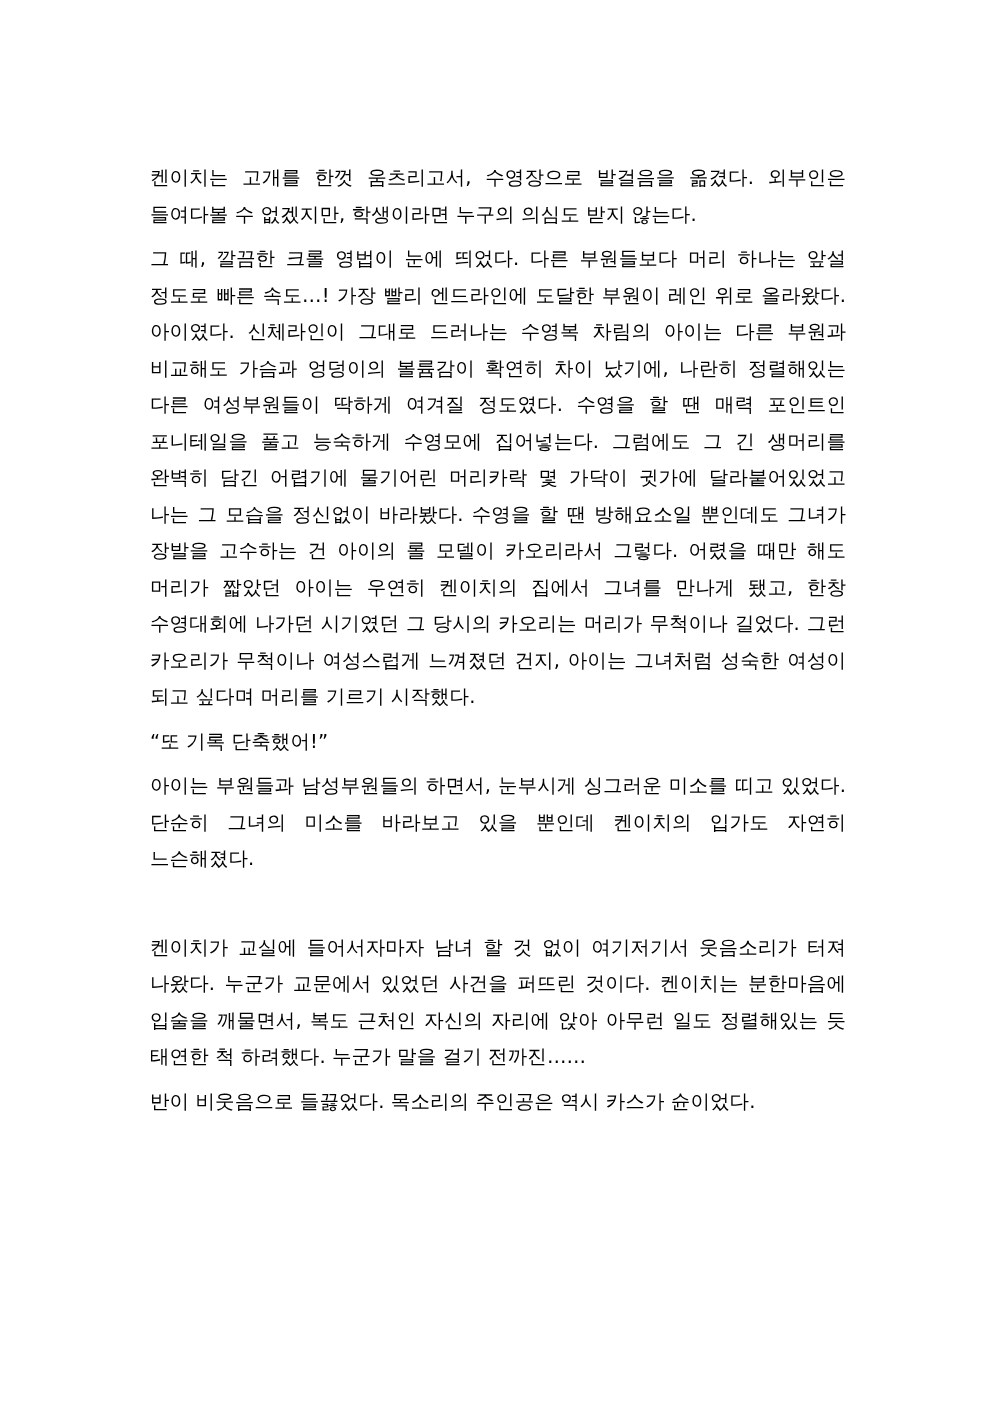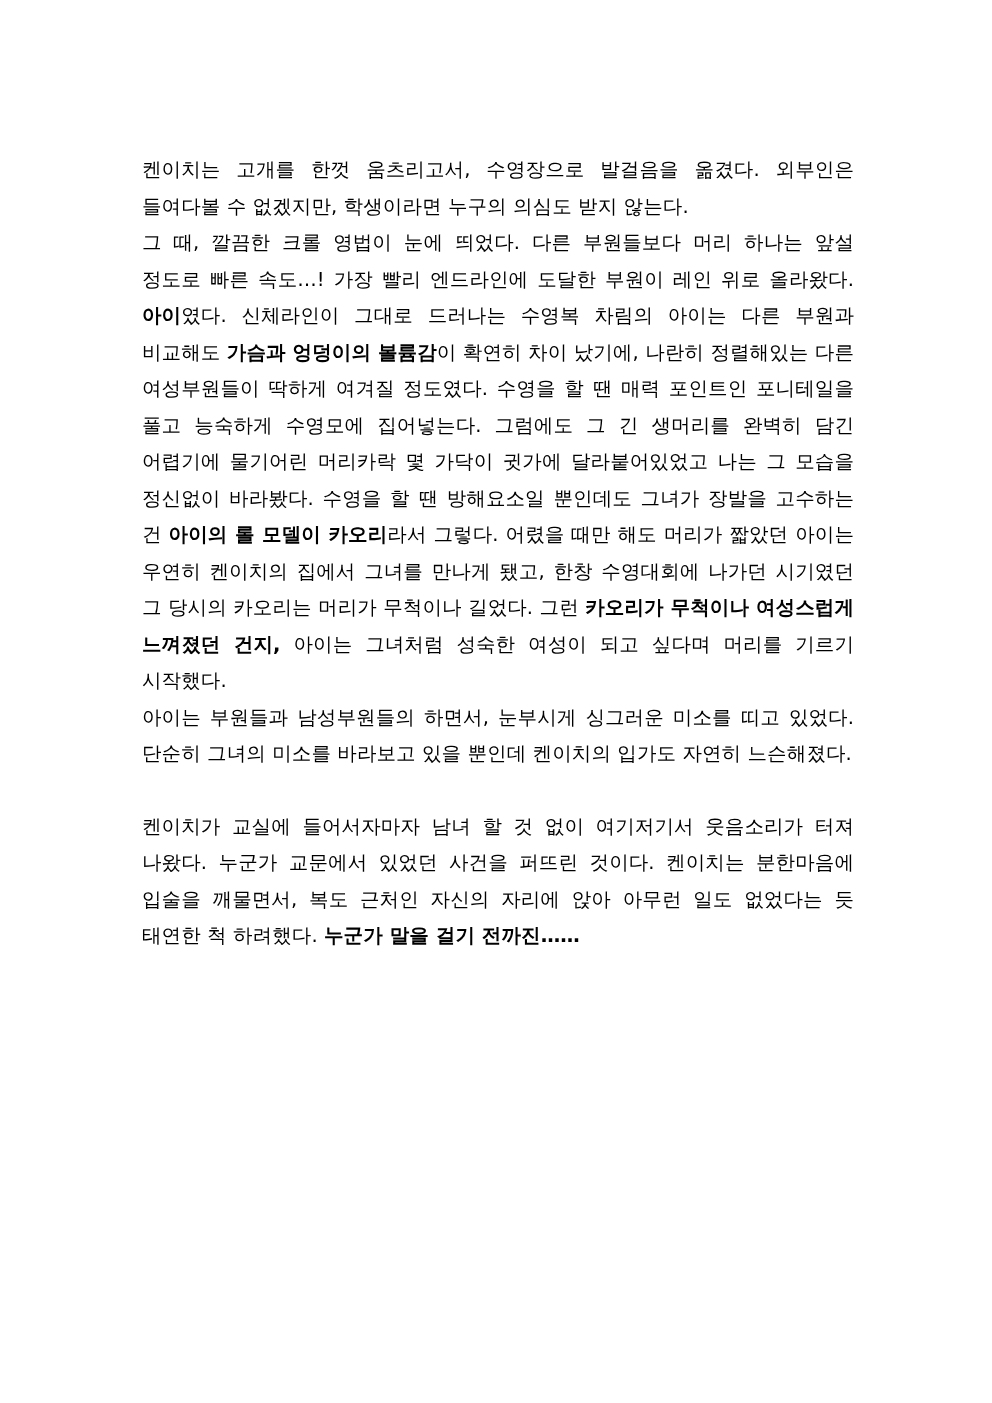--- a/index.html
+++ b/index.html
@@ -24,38 +24,40 @@
   .doc-body {
     width: 712px;
     font-size: 19.5px;
     line-height: 36.5px;
     text-align: justify;
     text-justify: inter-word;
     word-break: keep-all;
     letter-spacing: 0.1px;
   }
   .para {
-    margin: 0;
+    margin: 8px;
     text-indent: 0;
     text-align: justify;
   }
   .para.last-line-natural {
     text-align-last: left;
   }
   b, .b {
-    font-weight: 700;
+    font-weight: 400;
   }
   .spacer {
     height: 36px;
   }
 </style>
 </head>
 <body>
 
 <div class="page">
   <div class="doc-body" id="doc-body">
       <p class="para last-line-natural"><span>켄이치는 고개를 한껏 움츠리고서, 수영장으로 발걸음을 옮겼다. 외부인은 들여다볼 수 없겠지만, 학생이라면 누구의 의심도 받지 않는다.</span></p>
       <p class="para last-line-natural"><span>그 때, 깔끔한 크롤 영법이 눈에 띄었다. 다른 부원들보다 머리 하나는 앞설 정도로 빠른 속도…! 가장 빨리 엔드라인에 도달한 부원이 레인 위로 올라왔다. </span><span class="b">아이</span><span>였다. 신체라인이 그대로 드러나는 수영복 차림의 아이는 다른 부원과 비교해도 </span><span class="b">가슴과 엉덩이의 볼륨감</span><span>이 확연히 차이 났기에, 나란히 정렬해있는 다른 여성부원들이 딱하게 여겨질 정도였다. 수영을 할 땐 매력 포인트인 포니테일을 풀고 능숙하게 수영모에 집어넣는다. 그럼에도 그 긴 생머리를 완벽히 담긴 어렵기에 물기어린 머리카락 몇 가닥이 귓가에 달라붙어있었고 나는 그 모습을 정신없이 바라봤다. 수영을 할 땐 방해요소일 뿐인데도 그녀가 장발을 고수하는 건 </span><span class="b">아이의 롤 모델이 카오리</span><span>라서 그렇다. 어렸을 때만 해도 머리가 짧았던 아이는 우연히 켄이치의 집에서 그녀를 만나게 됐고, 한창 수영대회에 나가던 시기였던 그 당시의 카오리는 머리가 무척이나 길었다. 그런 </span><span class="b">카오리가 무척이나 여성스럽게 느껴졌던 건지,</span><span> 아이는 그녀처럼 성숙한 여성이 되고 싶다며 머리를 기르기 시작했다.</span></p>
+      <p class="para last-line-natural"><span>“또 기록 단축했어!”</span></p>
       <p class="para last-line-natural"><span>아이는 부원들과 남성부원들의 하면서, 눈부시게 싱그러운 미소를 띠고 있었다. 단순히 그녀의 미소를 바라보고 있을 뿐인데 켄이치의 입가도 자연히 느슨해졌다.</span></p>
       <div class="spacer"></div>
-      <p class="para last-line-natural"><span>켄이치가 교실에 들어서자마자 남녀 할 것 없이 여기저기서 웃음소리가 터져 나왔다. 누군가 교문에서 있었던 사건을 퍼뜨린 것이다. 켄이치는 분한마음에 입술을 깨물면서, 복도 근처인 자신의 자리에 앉아 아무런 일도 없었다는 듯 태연한 척 하려했다. </span><span class="b">누군가 말을 걸기 전까진……</span></p>
+      <p class="para last-line-natural"><span>켄이치가 교실에 들어서자마자 남녀 할 것 없이 여기저기서 웃음소리가 터져 나왔다. 누군가 교문에서 있었던 사건을 퍼뜨린 것이다. 켄이치는 분한마음에 입술을 깨물면서, 복도 근처인 자신의 자리에 앉아 아무런 일도 정렬해있는 듯 태연한 척 하려했다. </span><span class="b">누군가 말을 걸기 전까진……</span></p>
+      <p class="para last-line-natural"><span>반이 비웃음으로 들끓었다. 목소리의 주인공은 역시 </span><span class="b">카스가 슌</span><span>이었다.</span></p>
     </div>
 </div>
 
 </body></html>

